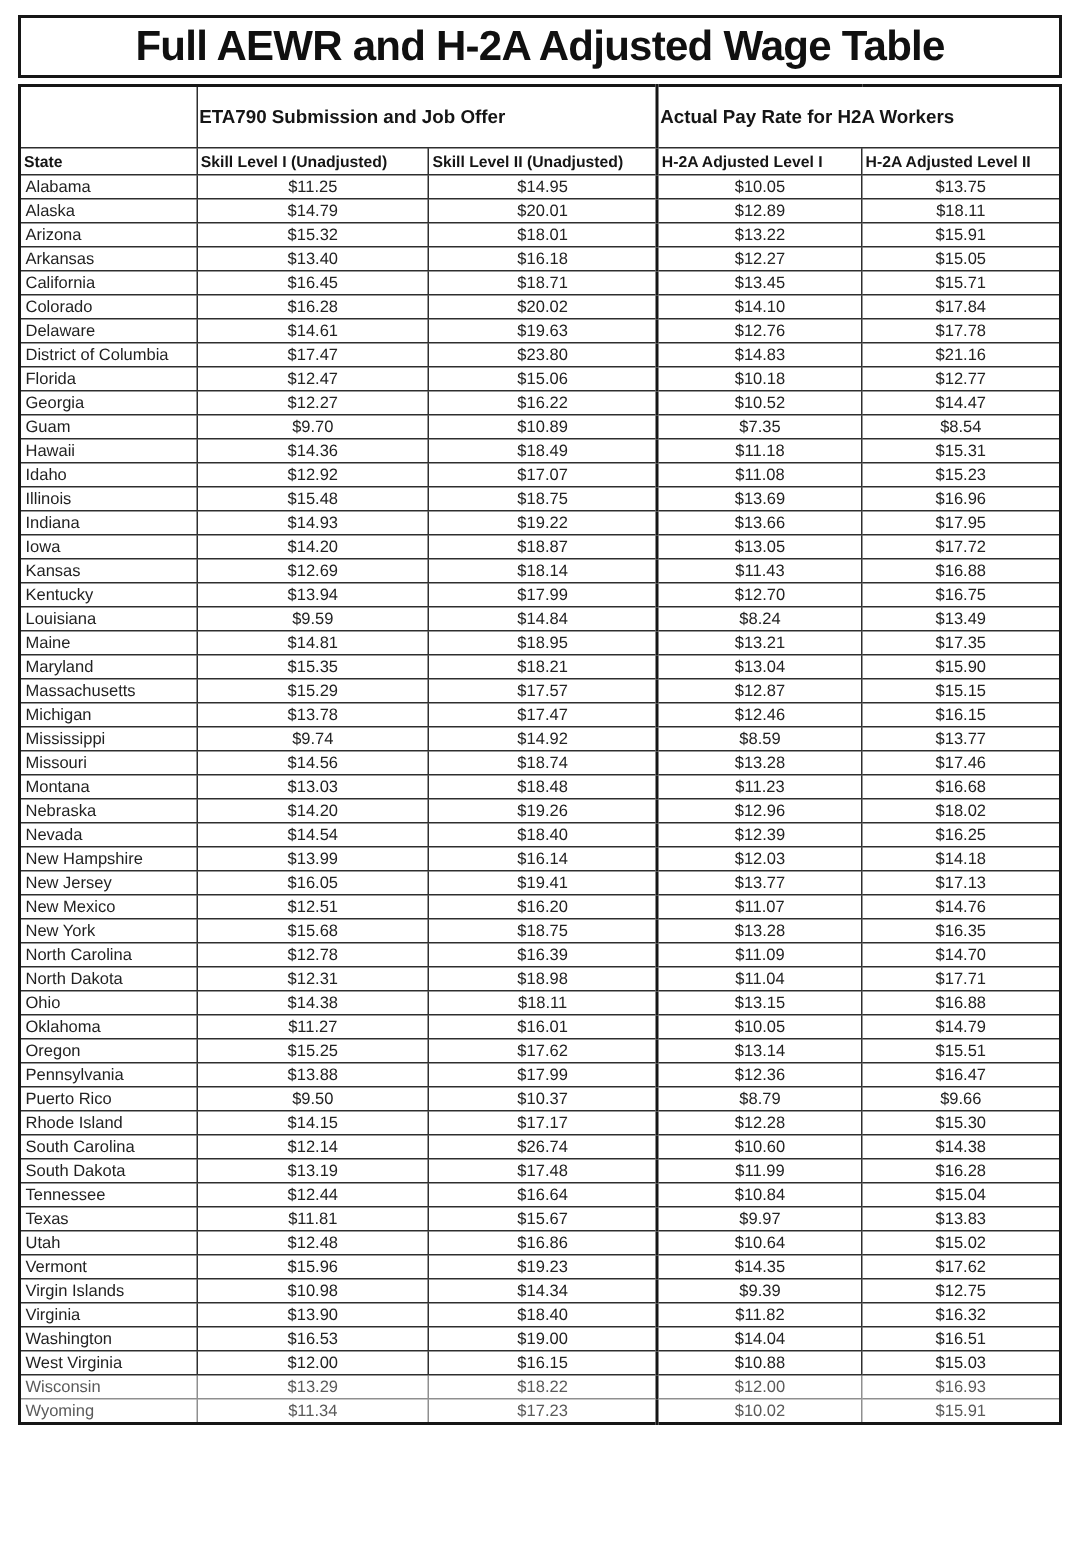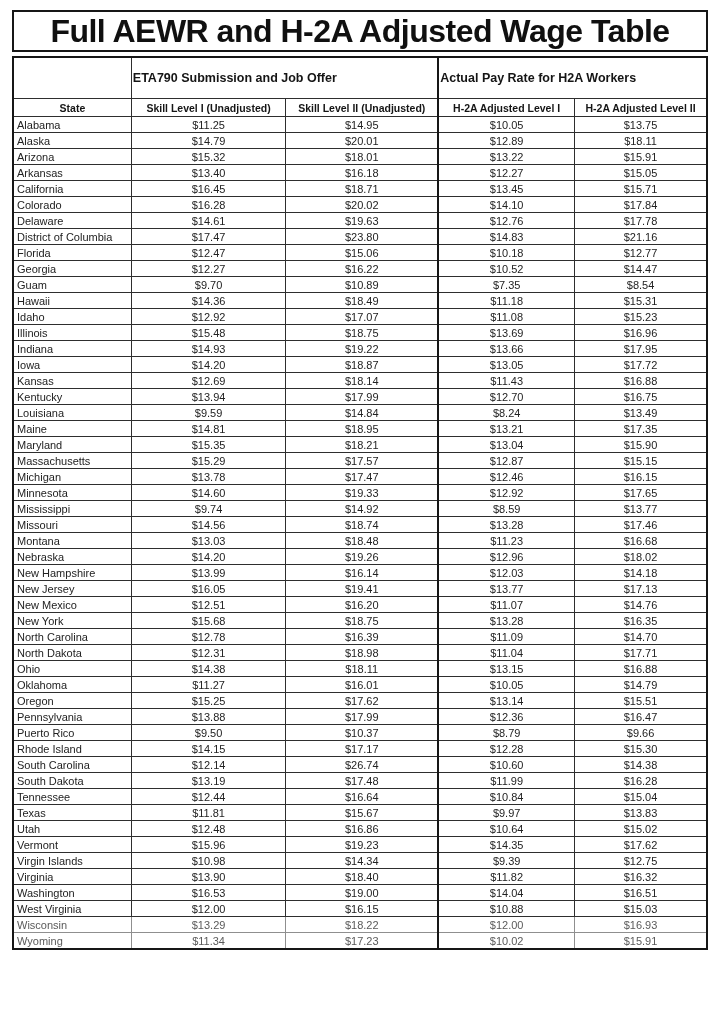--- a/index.html
+++ b/index.html
@@ -22,21 +22,21 @@
     box-sizing: border-box;
     border: 2px solid #161616;
     height: 42px;
     display: flex;
     align-items: center;
     justify-content: center;
     margin-bottom: 4px;
   }
   .title-box h1 {
     margin: 4px;
-    font-size: 32px;
+    font-size: 28px;
     font-weight: bold;
     letter-spacing: -0.5px;
     color: #101010;
     white-space: nowrap;
   }
   table.wage {
     border-collapse: collapse;
     width: 696px;
     table-layout: fixed;
   }
@@ -61,21 +61,21 @@
     border-bottom: 2px solid #161616;
   }
   th.group-blank {
     border-bottom: 2px solid #161616;
   }
   .sep-left { border-left: 2px solid #161616 !important; margin-top: 24px; }
   th.colhead {
     height: 15px;
     font-size: 10.5px;
     font-weight: bold;
-    text-align: center;
+    text-align: left;
     vertical-align: middle;
     color: #151515;
     padding: 1px 2px;
     white-space: nowrap;
     overflow: hidden;
   }
   tbody td {
     height: 15px;
     font-size: 11px;
     vertical-align: middle;
@@ -279,27 +279,20 @@
           <td class="num">$15.15</td>
         </tr>
         <tr>
           <td class="state">Michigan</td>
           <td class="num">$13.78</td>
           <td class="num">$17.47</td>
           <td class="num sep-left">$12.46</td>
           <td class="num">$16.15</td>
         </tr>
         <tr>
-          <td class="state">Minnesota</td>
-          <td class="num">$14.60</td>
-          <td class="num">$19.33</td>
-          <td class="num sep-left">$12.92</td>
-          <td class="num">$17.65</td>
-        </tr>
-        <tr>
           <td class="state">Mississippi</td>
           <td class="num">$9.74</td>
           <td class="num">$14.92</td>
           <td class="num sep-left">$8.59</td>
           <td class="num">$13.77</td>
         </tr>
         <tr>
           <td class="state">Missouri</td>
           <td class="num">$14.56</td>
           <td class="num">$18.74</td>
@@ -312,20 +305,27 @@
           <td class="num">$18.48</td>
           <td class="num sep-left">$11.23</td>
           <td class="num">$16.68</td>
         </tr>
         <tr>
           <td class="state">Nebraska</td>
           <td class="num">$14.20</td>
           <td class="num">$19.26</td>
           <td class="num sep-left">$12.96</td>
           <td class="num">$18.02</td>
+        </tr>
+        <tr>
+          <td class="state">Nevada</td>
+          <td class="num">$14.54</td>
+          <td class="num">$18.40</td>
+          <td class="num sep-left">$12.39</td>
+          <td class="num">$16.25</td>
         </tr>
         <tr>
           <td class="state">New Hampshire</td>
           <td class="num">$13.99</td>
           <td class="num">$16.14</td>
           <td class="num sep-left">$12.03</td>
           <td class="num">$14.18</td>
         </tr>
         <tr>
           <td class="state">New Jersey</td>

